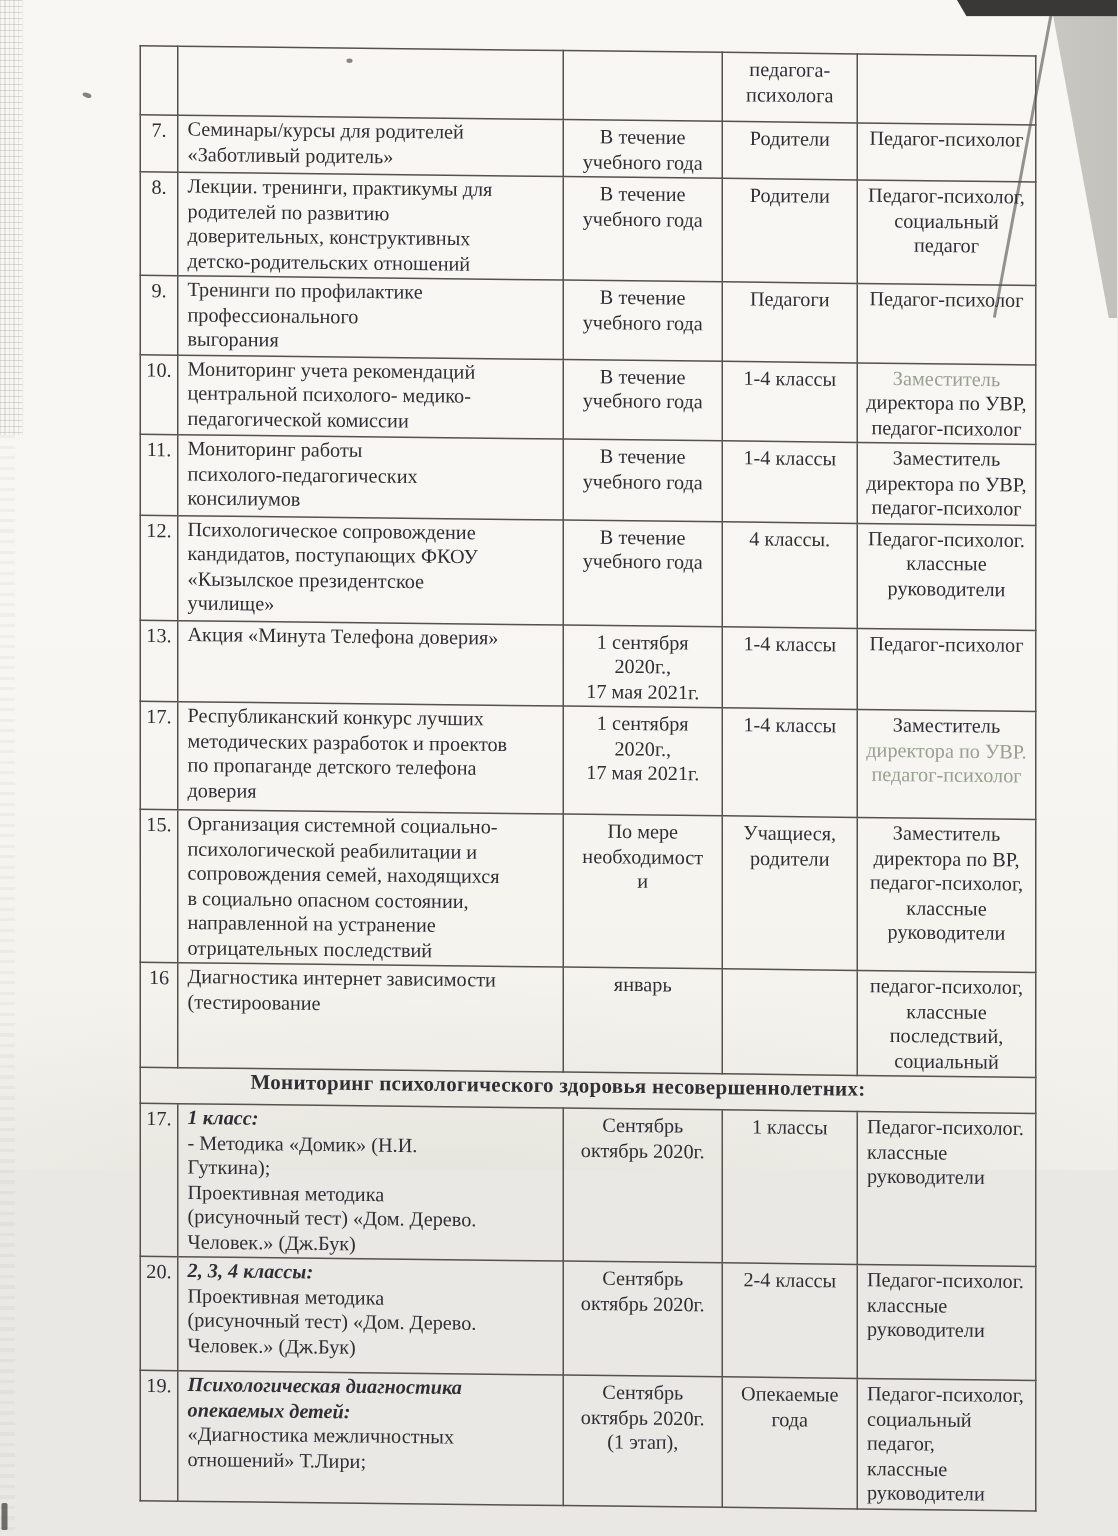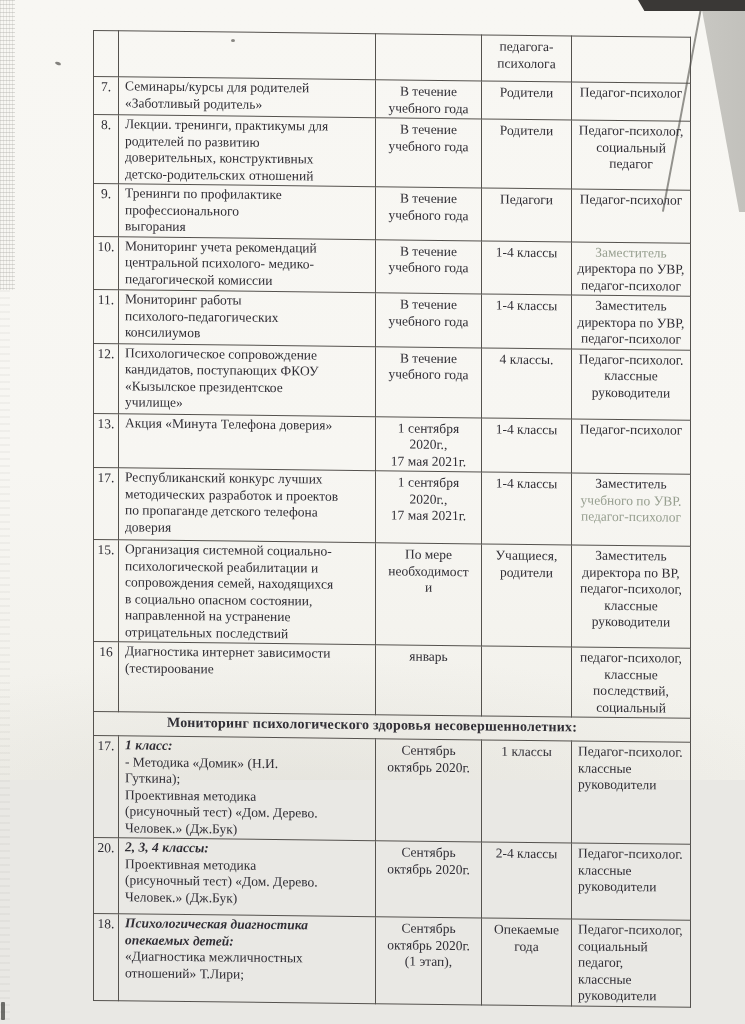--- a/index.html
+++ b/index.html
@@ -213,21 +213,21 @@
 методических разработок и проектов
 по пропаганде детского телефона
 доверия</div>
             </td>
             <td class="tim">1 сентября
 2020г.,
 17 мая 2021г.</td>
             <td class="aud">1-4 классы</td>
             <td class="resp">
               <div>Заместитель</div>
-              <div class="faded">учебного по УВР.</div>
+              <div class="faded">директора по УВР.</div>
               <div class="faded">педагог-психолог</div>
             </td>
           </tr>
           <tr style="height: 99px;">
             <td class="num">15.</td>
             <td class="act">
               <div class="seg">Организация системной социально-
 психологической реабилитации и
 сопровождения семей, находящихся
 в социально опасном состоянии,
@@ -295,21 +295,21 @@
             <td class="tim">Сентябрь
 октябрь 2020г.</td>
             <td class="aud">2-4 классы</td>
             <td class="resp left">
               <div>Педагог-психолог.</div>
               <div>классные</div>
               <div>руководители</div>
             </td>
           </tr>
           <tr style="height: 84px;">
-            <td class="num">18.</td>
+            <td class="num">19.</td>
             <td class="act">
               <div class="seg bi">Психологическая диагностика
 опекаемых детей:</div>
               <div class="seg">«Диагностика межличностных
 отношений» Т.Лири;</div>
             </td>
             <td class="tim">Сентябрь
 октябрь 2020г.
 (1 этап),</td>
             <td class="aud">Опекаемые

